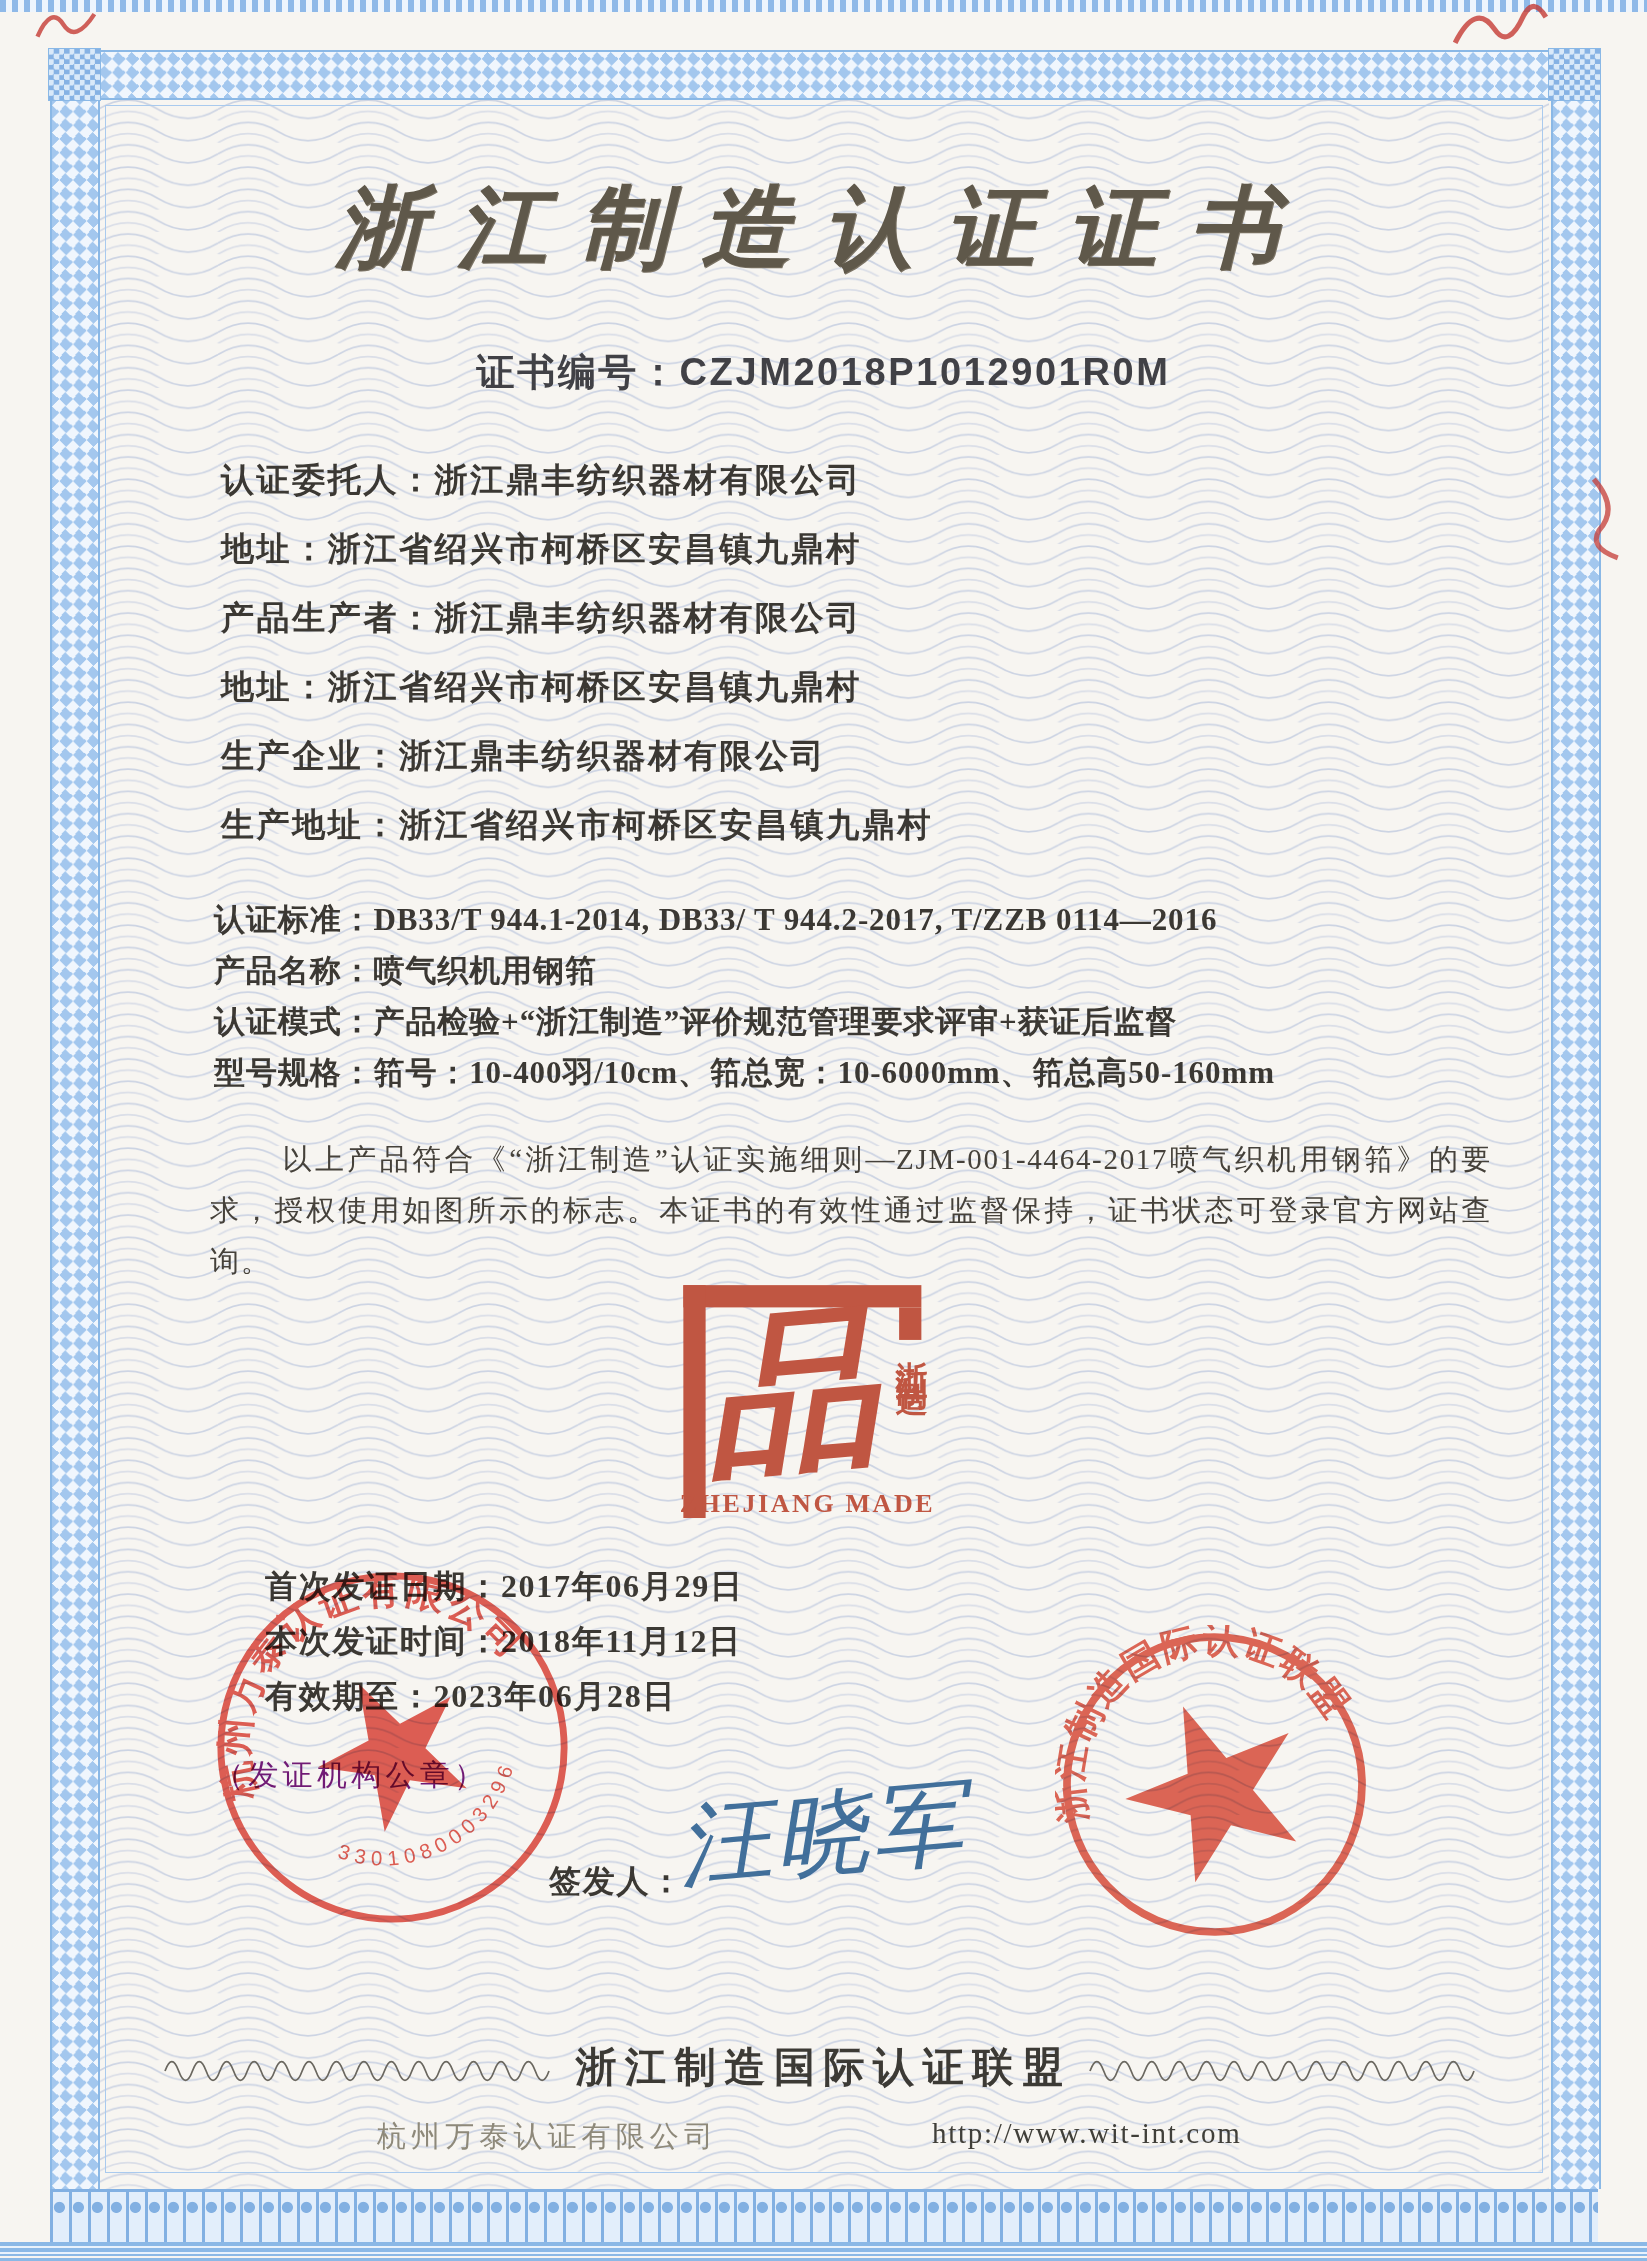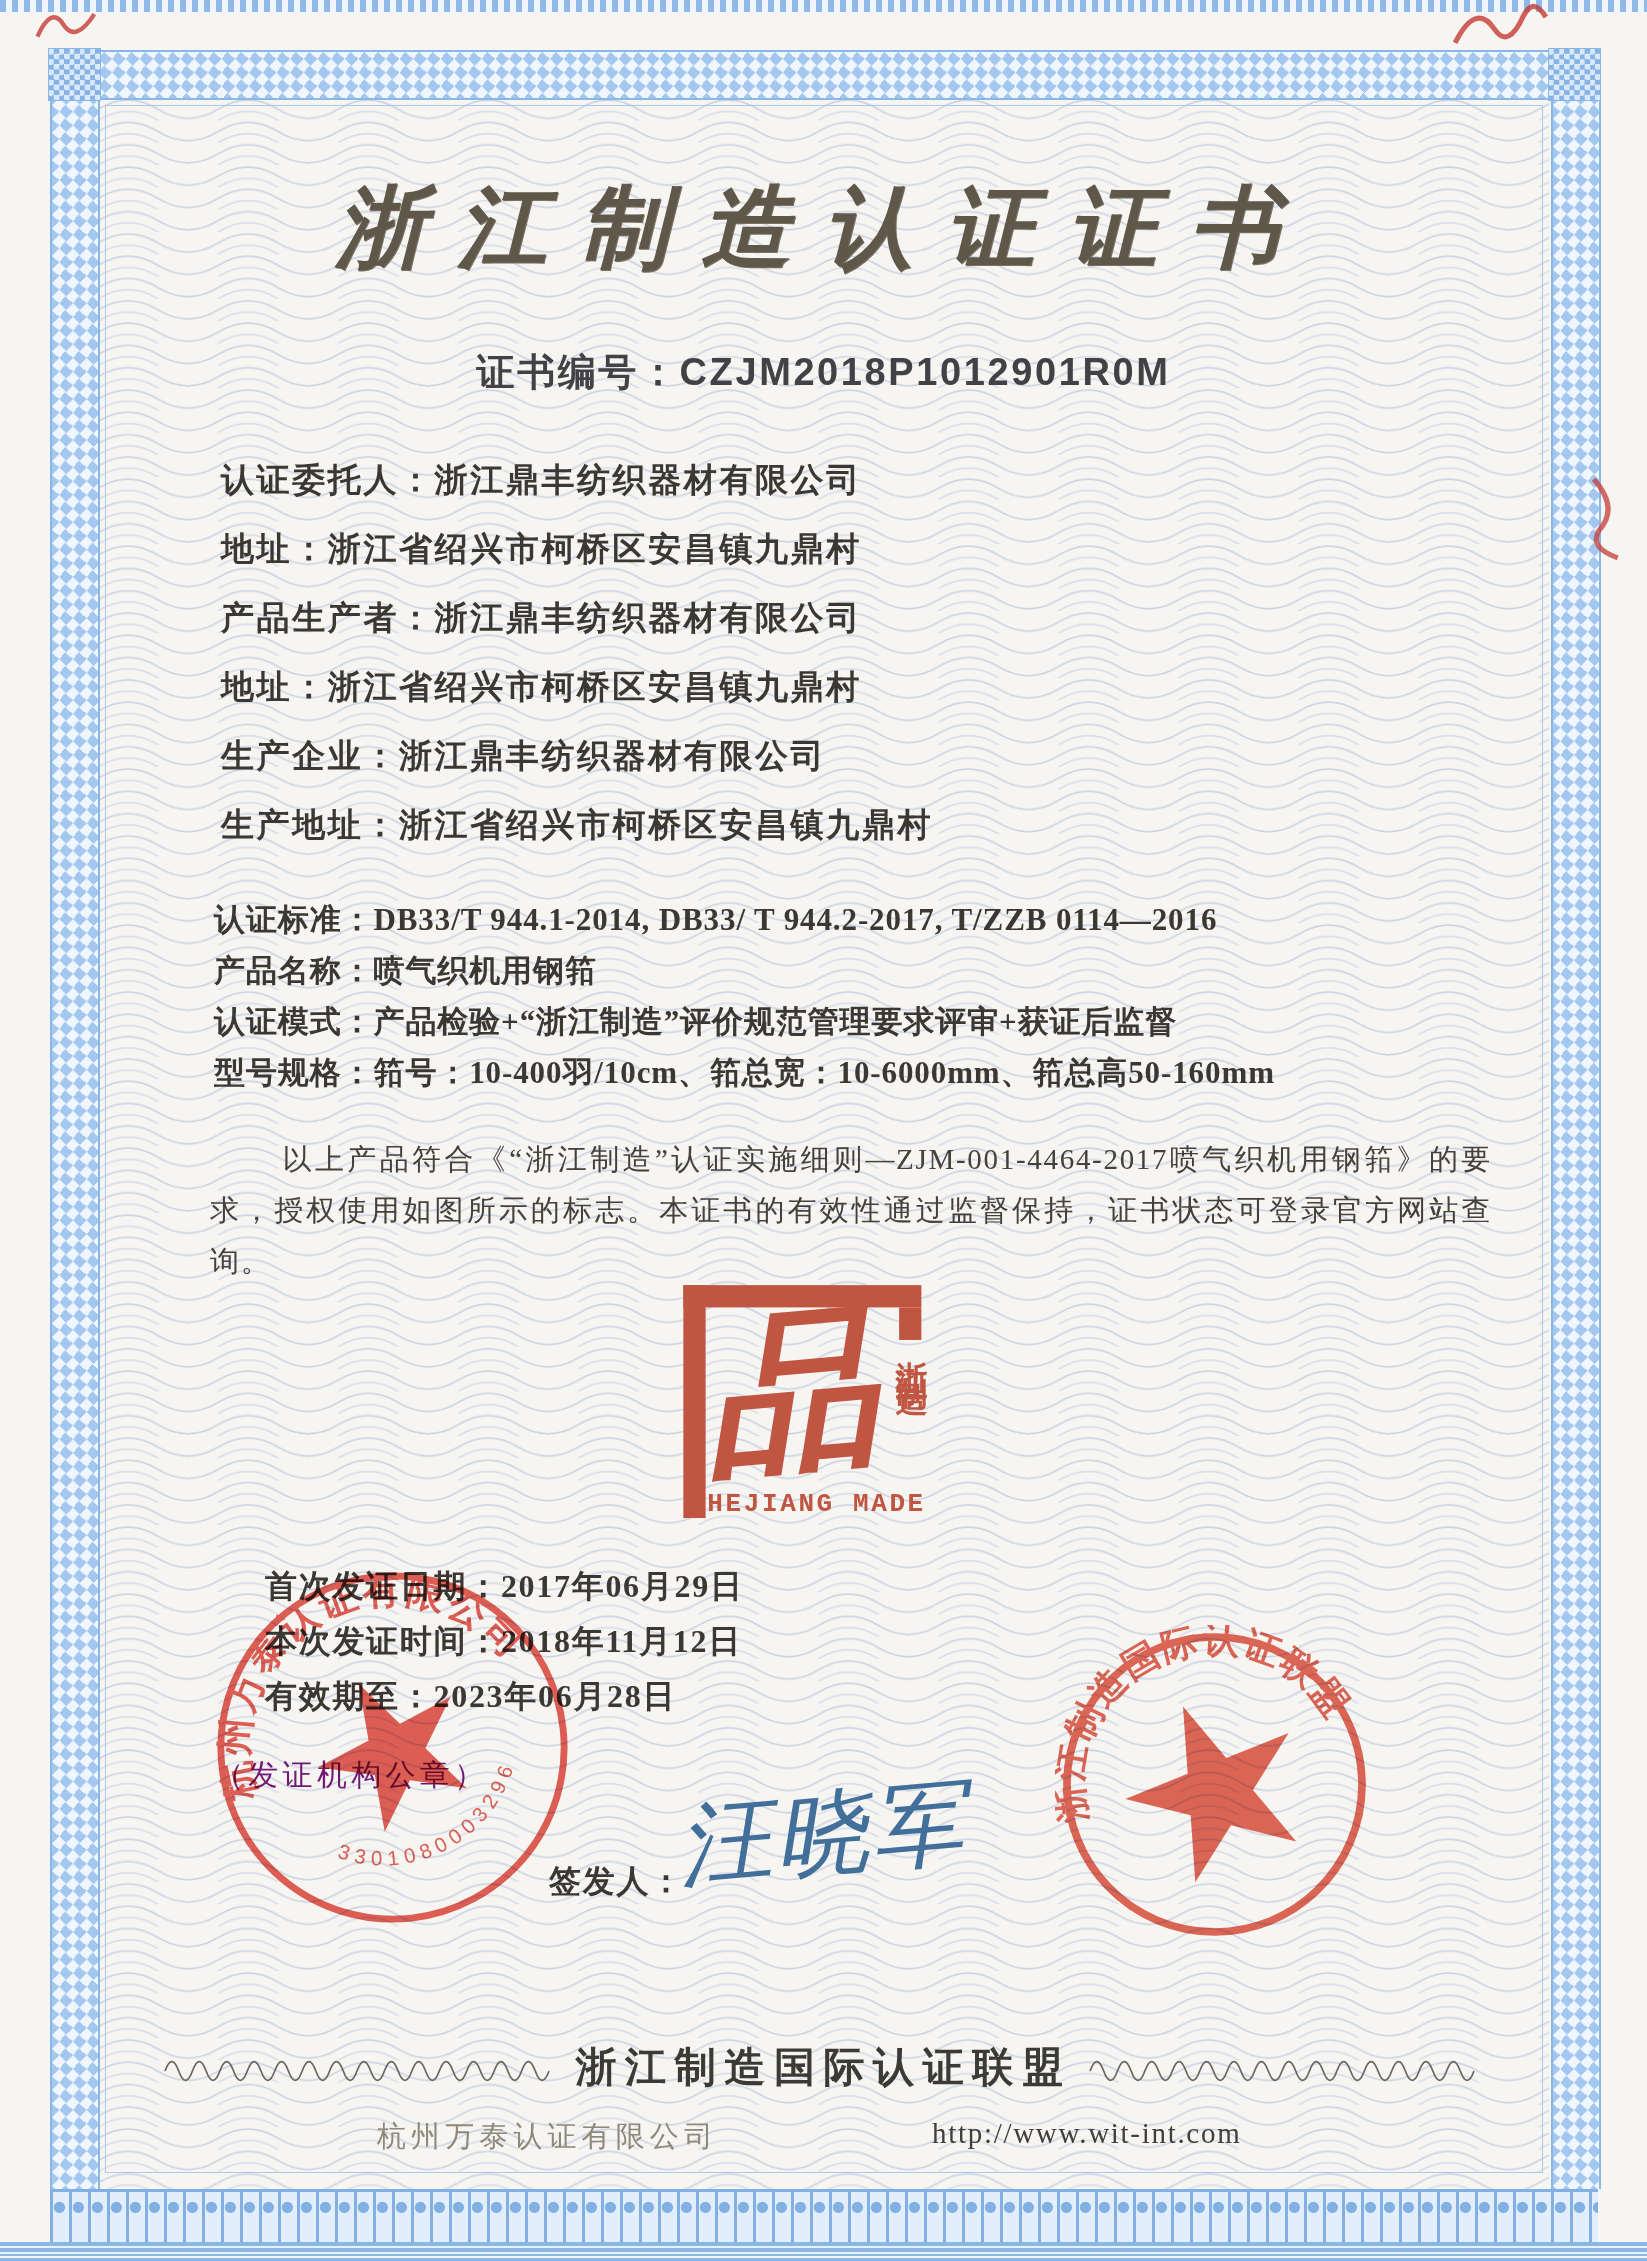--- a/index.html
+++ b/index.html
@@ -52,21 +52,21 @@
   .signature{position:absolute;left:678px;top:1772px;font-size:93px;color:#2f6292;
         font-style:italic;font-family:"DejaVu Serif",serif;transform:rotate(-5deg);
         letter-spacing:3.4px;opacity:.9;}
   
   .logo-frame{position:absolute;left:678px;top:1280px;}
   .logo-glyph{position:absolute;left:705px;top:1307px;font-size:172px;line-height:1;
         font-weight:bold;font-style:italic;color:#c05642;transform:rotate(-5deg);}
   .logo-vert{position:absolute;left:890px;top:1336px;height:137px;
         writing-mode:vertical-rl;font-size:32px;font-weight:bold;letter-spacing:7.7px;color:#c05642;}
   .logo-caption{position:absolute;left:678px;top:1489px;width:259px;text-align:center;
-        font-family:Liberation Mono, monospace;font-size:26px;font-weight:bold;
+        font-family:Liberation Serif, serif;font-size:26px;font-weight:bold;
         letter-spacing:2.6px;color:#c05642;}
   
   .stamp{position:absolute;mix-blend-mode:multiply;opacity:.85;}
   .stamp.issuer{left:208px;top:1563px;}
   .stamp.alliance{left:1055px;top:1625px;}
   
   .alliance-name{position:absolute;left:0;top:2040px;width:1647px;text-align:center;
         font-size:41px;font-weight:bold;letter-spacing:8.6px;color:#3c3a35;}
   .flourish{position:absolute;top:2059px;}
   .flourish.l{left:163px;} .flourish.r{left:1088px;}

